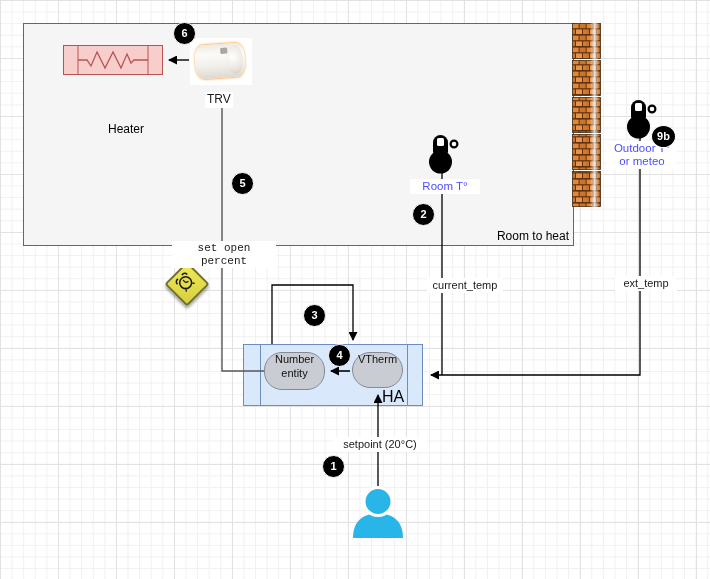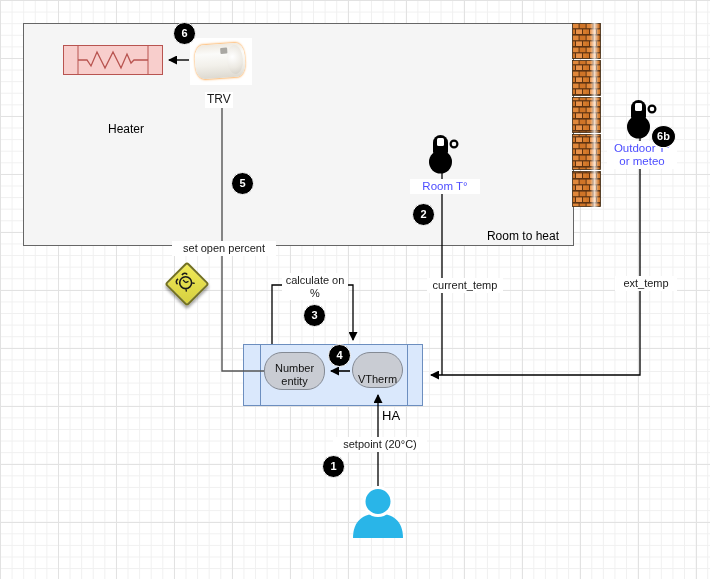--- a/index.html
+++ b/index.html
@@ -20,33 +20,33 @@
   .badge{
     position:absolute;width:21px;height:21px;border-radius:50%;
     background:#000;color:#fff;font-size:11px;font-weight:bold;
     text-align:center;line-height:21px;border:1px solid #fff;box-sizing:content-box;
     z-index:7;
   }
   .room{
     left:23px;top:23px;width:549px;height:221px;
     background:#f5f5f5;border:1px solid #666;z-index:1;
   }
-  .room-label{position:absolute;right:14px;bottom:2px;font-size:12px;color:#000;}
+  .room-label{position:absolute;right:4px;bottom:2px;font-size:12px;color:#000;}
   svg.overlay{position:absolute;left:0;top:0;z-index:2;pointer-events:none;}
   .z3{z-index:3;}
   .z4{z-index:4;}
   .habox{
     left:243px;top:344px;width:178px;height:60px;
     background:#dae8fc;border:1px solid #6c8ebf;z-index:1;
   }
   .habox .innerline{position:absolute;top:0;bottom:0;width:0;border-left:1px solid #6c8ebf;}
-  .ha-label{position:absolute;left:382px;top:408px;font-size:13px;color:#000;z-index:3;}
+  .ha-label{position:absolute;left:382px;top:388px;font-size:16px;color:#000;z-index:3;}
   .graybox{
     position:absolute;background:#c9ccd3;border:1px solid #848a94;border-radius:18px;
-    display:flex;align-items:flex-end;justify-content:center;text-align:center;
+    display:flex;align-items:flex-start;justify-content:center;text-align:center;
     font-size:11px;color:#111;z-index:3;line-height:1.25;
   }
   .heater-label{left:76px;top:80px;width:100px;text-align:center;font-size:12px;color:#000;z-index:3;margin-top:42px;}
   .trv-photo{
     left:190px;top:38px;width:62px;height:47px;background:#fff;z-index:3;
   }
   .trv-cyl{
     position:absolute;left:5px;top:6px;width:50px;height:34px;border-radius:9px/13px;
     background:linear-gradient(180deg,#efe9df 0%,#fbfbf9 28%,#f2f0ea 62%,#ddd9d0 100%);
     box-shadow:0 -1px 2px rgba(252,168,76,.8),0 1px 2px rgba(252,168,76,.8);
@@ -149,22 +149,21 @@
   <div class="abs chip bluetxt" style="left:410px;top:179px;width:66px;font-size:11.5px;z-index:4;">Room T°</div>
 
   <svg class="abs z3" style="left:625px;top:99px;" width="32" height="42">
     <rect x="6" y="1" width="15" height="24" rx="7.5" fill="#000"></rect>
     <rect x="10" y="4" width="7" height="8" rx="1.5" fill="#fff"></rect>
     <circle cx="13.5" cy="28" r="11.5" fill="#000"></circle>
     <circle cx="27" cy="10" r="3.4" fill="none" stroke="#000" stroke-width="2.2"></circle>
   </svg>
   <div class="abs chip bluetxt" style="left:607px;top:141px;width:66px;font-size:11.5px;z-index:4;text-align:center;">Outdoor T° or meteo</div>
 
-  <div class="abs chip z4" style="left:172px;top:241px;width:100px;">set open percent</div>
-  <div class="abs chip z4" style="left:282px;top:273px;width:62px;">calculate on %</div>
+  <div class="abs chip z4" style="left:172px;top:241px;width:100px;font-family:Liberation Mono, monospace;">set open percent</div>
   <div class="abs chip z4" style="left:407px;top:278px;width:72px;margin-left:20px;">current_temp</div>
   <div class="abs chip z4" style="left:615px;top:258px;width:58px;margin-top:18px;">ext_temp</div>
   <div class="abs chip z4" style="left:333px;top:431px;width:90px;margin-top:6px;">setpoint (20°C)</div>
 
   <div class="graybox" style="left:264px;top:352px;width:59px;height:36px;">
     <span>Number entity</span>
   </div>
   <div class="graybox" style="left:352px;top:352px;width:49px;height:34px;">
     <span>VTherm</span>
   </div>
@@ -180,19 +179,19 @@
     </svg>
   </div>
 
   <svg class="abs z3" style="left:351px;top:486px;" width="54" height="52">
     <path d="M2,52 C2,35 12,27.5 27,27.5 C42,27.5 52,35 52,52 Z" fill="#29b5e8"></path>
     <circle cx="27" cy="15.5" r="14" fill="#29b5e8" stroke="#ffffff" stroke-width="3"></circle>
   </svg>
 
   <div class="badge" style="left:322px;top:455px;">1</div>
   <div class="badge" style="left:412px;top:203px;">2</div>
-  <div class="badge" style="left:651px;top:125px;width:23px;">6b</div>
+  <div class="badge" style="left:651px;top:125px;width:23px;">9b</div>
   <div class="badge" style="left:303px;top:304px;">3</div>
   <div class="badge" style="left:328px;top:344px;">4</div>
   <div class="badge" style="left:231px;top:172px;">5</div>
   <div class="badge" style="left:173px;top:22px;">6</div>
 
 </div>
 
 </body></html>

